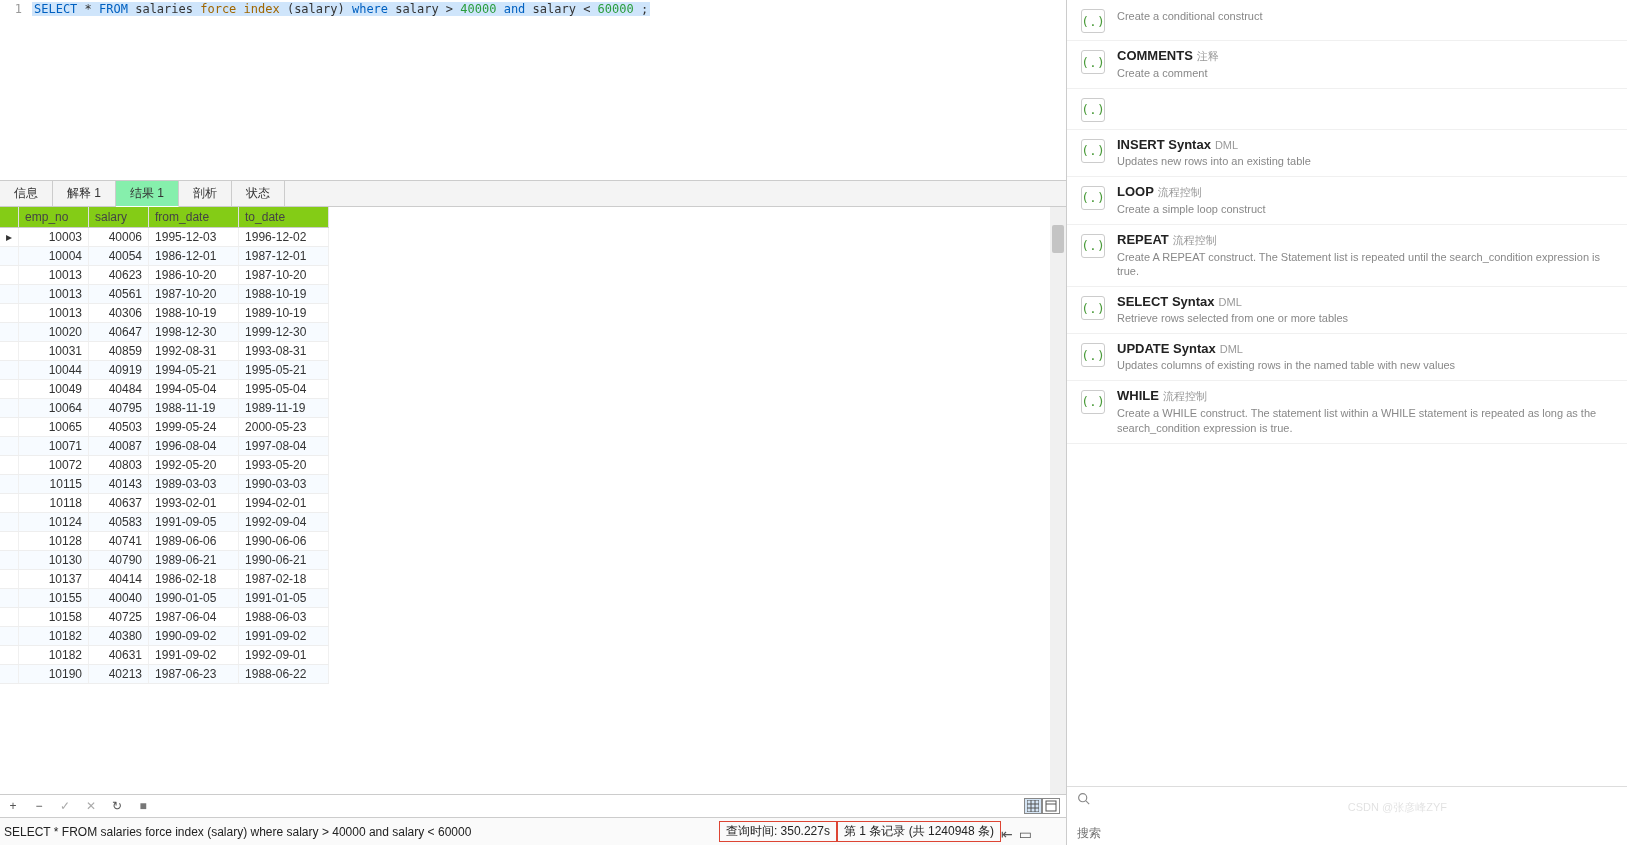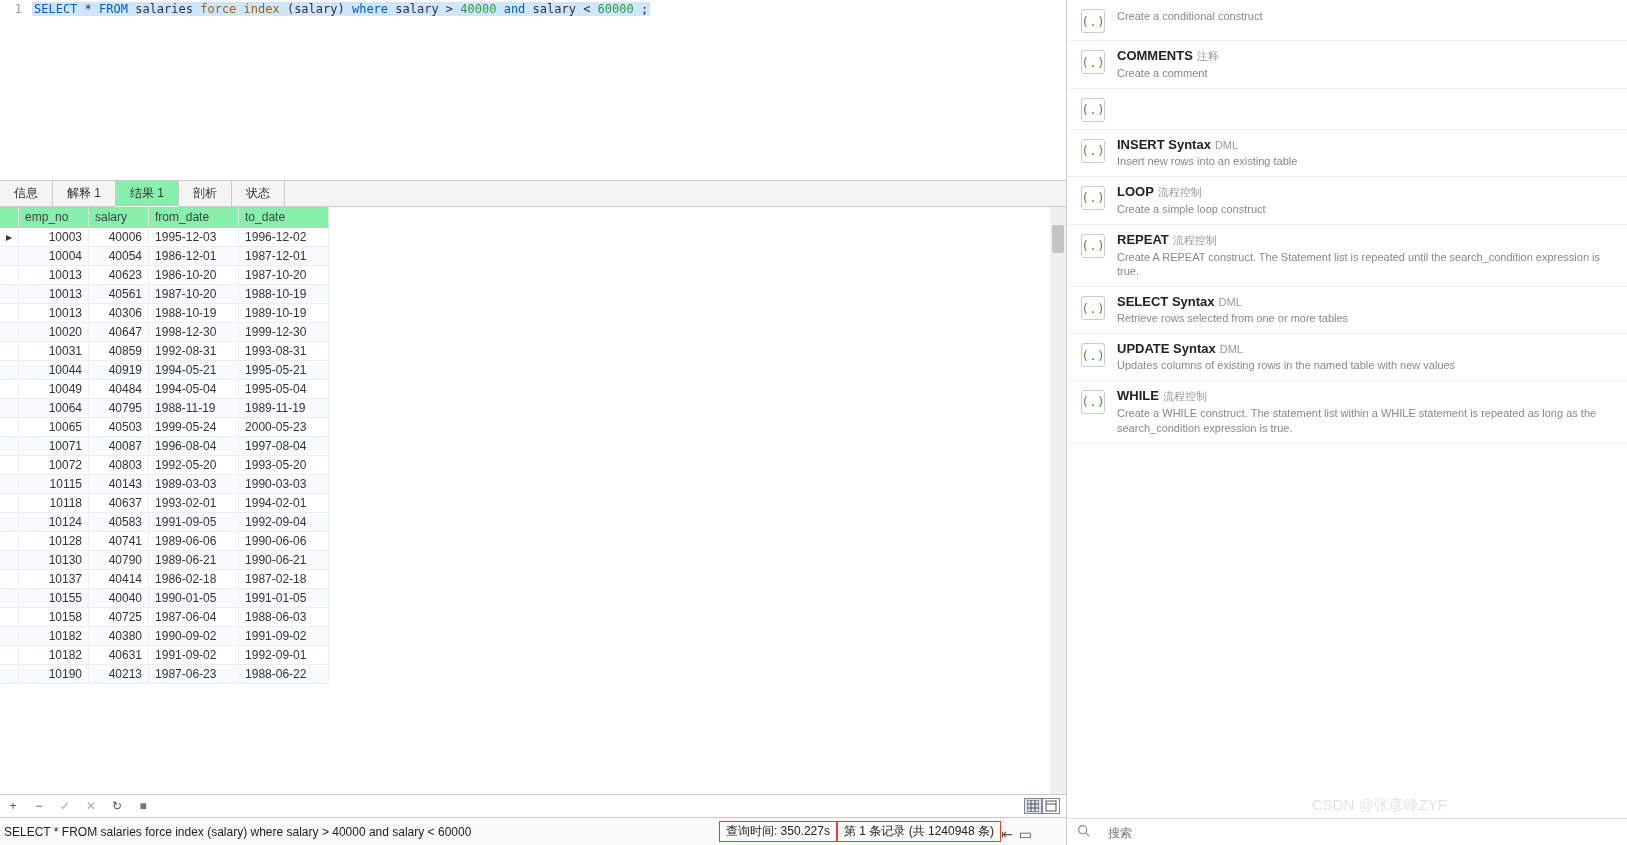--- a/index.html
+++ b/index.html
@@ -16,56 +16,56 @@
 .kw { color:#0060c0; } .fn { color:#a06600; } .num { color:#2a9d3c; } .txt{ color:#333;}
 
 
 .tabs { display:flex; border-top:1px solid #ccc; border-bottom:1px solid #ccc; background:#f4f4f4; }
 .tab { padding:4px 14px; border-right:1px solid #ccc; cursor:pointer; }
 .tab.active { background:#86efac; font-weight:normal; border-bottom:1px solid #fff; margin-bottom:-1px;}
 
 
 .grid-wrap { flex:1; overflow:auto; position:relative; }
 table.grid { border-collapse:collapse; font-size:12px; table-layout:fixed; }
-table.grid th { background:#86efac; text-align:left; font-weight:normal; padding:3px 6px; border-bottom:1px solid #ccc; border-right:1px solid #e0e0e0; color:#444;}
+table.grid th { background:#84cc16; text-align:left; font-weight:normal; padding:3px 6px; border-bottom:1px solid #ccc; border-right:1px solid #e0e0e0; color:#444;}
 table.grid td { padding:2px 6px; border-bottom:1px solid #eee; border-right:1px solid #f0f0f0; white-space:nowrap;}
 table.grid tr:nth-child(odd) td { background:#fff; }
 table.grid tr:nth-child(even) td { background:#f7fbff; }
 .rowind{width:10px;text-align:center;}
 .col-emp{width:70px;text-align:right;} .col-sal{width:60px;text-align:right;} .col-date{width:90px;text-align:left;}
 .vscroll{position:absolute;right:0;top:0;bottom:0;width:16px;background:#f0f0f0;}
 .vthumb{position:absolute;top:18px;right:2px;width:12px;height:28px;background:#c4c4c4;border-radius:2px;}
 
 
 .grid-toolbar { display:flex; align-items:center; padding:3px 6px; border-top:1px solid #ccc; gap:12px;}
 .tb-icon { width:14px; height:14px; display:inline-flex; align-items:center; justify-content:center; color:#555; cursor:pointer;}
 .spacer{flex:1;}
 .view-icons{display:flex;gap:-1px;}
 .view-btn{width:18px;height:16px;border:1px solid #888;display:flex;align-items:center;justify-content:center;}
 .view-btn.active{background:#d5e5f5;}
 .view-btn svg{width:12px;height:12px;}
 
 
 .statusbar{display:flex;align-items:center;border-top:1px solid #ccc;padding:3px 4px;font-size:12px;background:#fafafa;gap:6px;}
 .status-sql{flex:0 0 auto;color:#222;}
-.watermark{position:absolute;right:180px;bottom:30px;color:rgba(0,0,0,0.12);font-size:15px;pointer-events:none;}
+.watermark{position:absolute;right:180px;bottom:30px;color:rgba(0,0,0,0.12);font-size:11px;pointer-events:none;}
 .stat-right{margin-left:auto;display:flex;gap:0;align-items:flex-end;padding-right:30px;}
 .red-box{border:1px solid #d43; padding:1px 6px; color:#222;}
 .small-icons{display:flex;gap:6px;color:#555;font-size:14px;}
 
 
 .snip-list{flex:1;overflow:auto;padding-top:0;}
 .snip{display:flex;gap:12px;padding:7px 14px;border-bottom:1px solid #f0f0f0;}
 .snip-icon{width:24px;height:24px;flex-shrink:0;display:flex;align-items:center;justify-content:center;border:1px solid #ccc;border-radius:3px;margin-top:2px;}
 .snip-icon span{color:#4a9b3a;font-family:Consolas,monospace;font-size:13px;}
 .snip-body{flex:1;}
 .snip-title{font-size:13px;color:#222;font-weight:bold;display:inline;}
 .snip-tag{font-size:11px;color:#999;margin-left:4px;font-weight:normal;text-align:center;}
 .snip-desc{font-size:11px;color:#888;margin-top:2px;line-height:1.35;}
-.right-search{border-top:1px solid #ddd;display:flex;align-items:flex-end;padding:5px 10px;gap:18px;}
+.right-search{border-top:1px solid #ddd;display:flex;align-items:flex-start;padding:5px 10px;gap:18px;flex-direction:column;}
 .right-search input{border:none;outline:none;flex:1;font-size:12px;}
 .search-icon{color:#888;}
 </style>
 </head>
 <body>
 
 <div class="main-layout">
   <div class="left-pane">
 
     <div class="sql-editor">
@@ -327,21 +327,21 @@
         </div>
         <div class="snip">
           <div class="snip-icon">
             <span>(.)</span>
           </div>
         </div>
         <div class="snip">
           <div class="snip-icon">
             <span>(.)</span>
           </div>
-          <div class="snip-body"><span class="snip-title">INSERT Syntax</span><span class="snip-tag">DML</span><div class="snip-desc">Insert new rows into an existing table</div></div>
+          <div class="snip-body"><span class="snip-title">INSERT Syntax</span><span class="snip-tag">DML</span><div class="snip-desc">Updates new rows into an existing table</div></div>
         </div>
         <div class="snip">
           <div class="snip-icon">
             <span>(.)</span>
           </div>
           <div class="snip-body"><span class="snip-title">LOOP</span><span class="snip-tag">流程控制</span><div class="snip-desc">Create a simple loop construct</div></div>
         </div>
         <div class="snip">
           <div class="snip-icon">
             <span>(.)</span>

